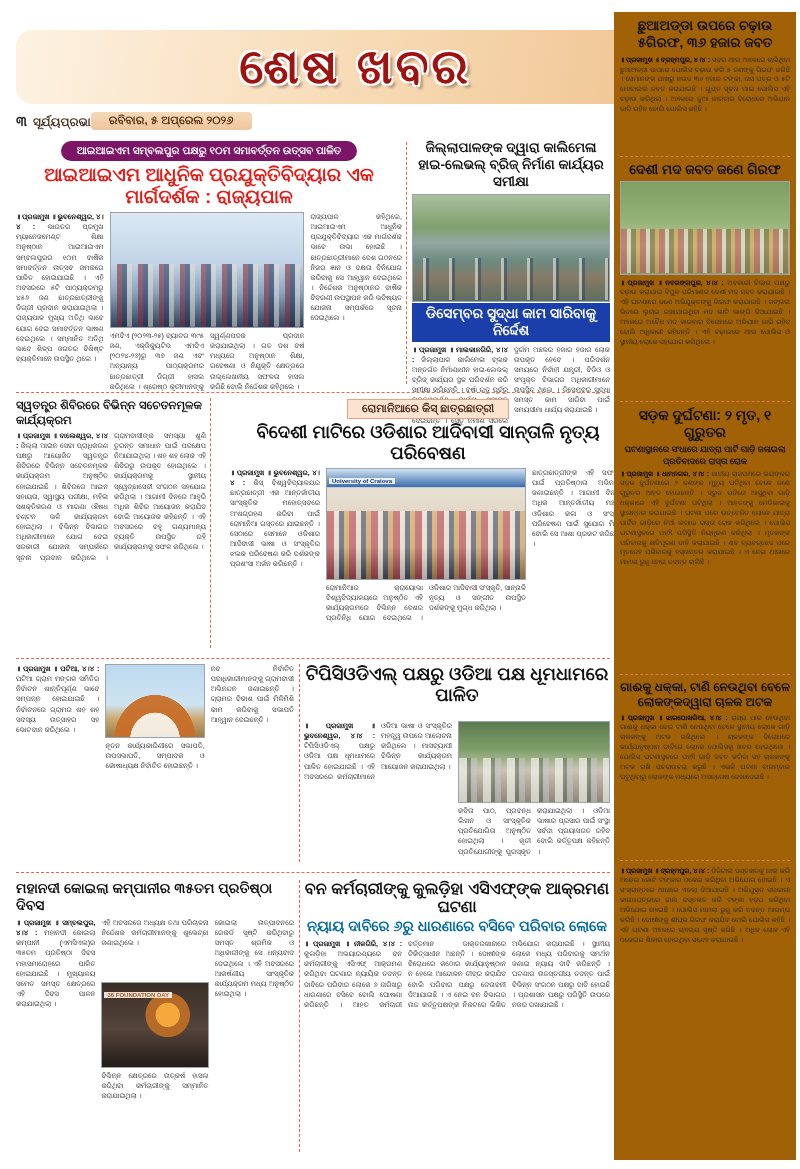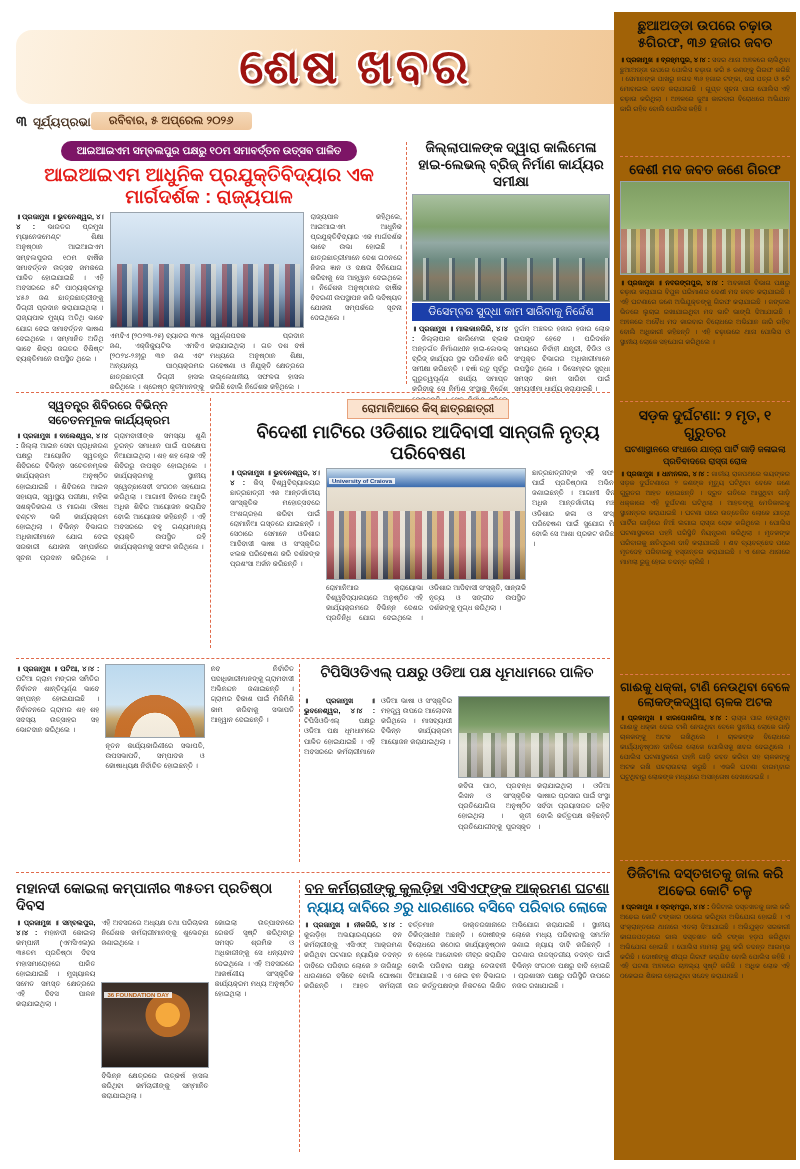--- a/index.html
+++ b/index.html
@@ -37,34 +37,34 @@
 
   
   .kicker-pill {
     display:inline-block; background:#7d1566; color:#fff; font-weight:700;
     font-size:10.5px; padding:3px 16px 4px; border-radius:12px;
   }
   .kicker-box {
     display:inline-block; background:#fbe3cf; border:1px solid #e8a27c; color:#4a2c16;
     font-weight:700; font-size:11px; padding:2px 14px 3px;
   }
-  .kicker-plain { font-weight:700; font-size:14px; color:#111;text-decoration:underline; }
+  .kicker-plain { font-weight:700; font-size:16px; color:#111; }
   .head-red   { color:#e41b17; font-weight:800; }
   .head-black { color:#111;    font-weight:800; }
   .head-maroon{ color:#0369a1; font-weight:800; }
   .center { text-align:center; }
   .body-txt {
     font-size:7px; line-height:1.45; text-align:justify; color:#222; overflow:hidden;
   }
   .byline { font-weight:700; color:#000; }
   .cols2 { column-count:2; column-gap:6px; }
   .cols3 { column-count:3; column-gap:6px; }
   .photo { width:100%; border:1px solid #9aa4ad; background-repeat:no-repeat; }
   .cap-blue {
-    background:#1b3faa; color:#fff; font-weight:400; font-size:11px;
+    background:#1b3faa; color:#fff; font-weight:700; font-size:14px;
     text-align:center; padding:2px 2px 3px; margin-top:1px;
   }
   .flex-row { display:flex; gap:6px; }
 
   
   .ph-stage {
     height:116px;
     background-image:
       repeating-linear-gradient(90deg, rgba(130,35,45,0) 0 6px, rgba(130,35,45,.55) 6px 11px,
         rgba(25,45,85,.55) 11px 16px, rgba(235,225,205,.5) 16px 21px),
@@ -122,24 +122,24 @@
   .artB { left:412px; top:140px; width:198px; height:248px; }
   .artC { left:16px;  top:398px; width:190px; height:254px; }
   .artD { left:230px; top:398px; width:396px; height:254px; }
   .artE { left:16px;  top:664px; width:278px; height:202px; }
   .artF { left:304px; top:664px; width:306px; height:202px; }
   .artG { left:16px;  top:880px; width:278px; height:278px; }
   .artH { left:304px; top:880px; width:306px; height:278px; }
 
   .hA { font-size:19px; margin:3px 0 4px; }
   .hB { font-size:13.5px; line-height:1.25; margin-bottom:3px; }
-  .hC { font-size:11.5px; line-height:1.3; margin-bottom:3px;margin-left:32px; }
+  .hC { font-size:11.5px; line-height:1.3; margin-bottom:3px; }
   .hD { font-size:18px; margin:3px 0 4px; }
   .hE { font-size:13px; margin-bottom:3px; }
-  .hF { font-size:14px; margin-bottom:15px; }
+  .hF { font-size:18px; margin-bottom:15px; }
   .hG { font-size:14px; margin-bottom:4px; }
   .hH { font-size:14.5px; margin:2px 0 4px; }
 
   
   .rail {
     left:614px; top:12px; width:182px; height:1148px;
     background:#a16207; padding:6px 6px 4px; overflow:hidden;
   }
   .rail .hdl { font-weight:800; color:#0d0d0d; text-align:center; line-height:1.25; }
   .rail .h1 { font-size:13.5px; }
@@ -328,20 +328,19 @@
     <div class="hdl h4">ଗାଈକୁ ଧକ୍କା, ଟାଣି ନେଉଥିବା ବେଳେ ଲୋକଙ୍କଦ୍ୱାରା ଚାଳକ ଅଟକ</div>
     <div class="body-txt" style="height:142px;margin-top:3px;">
       <span class="byline">॥ ପ୍ରଜାମୁଖ ॥ ଝାରପୋଖରିଆ, ୪।୪ :</span>
       <span>ରାସ୍ତା ପାର ହେଉଥିବା ଗାଈକୁ ଧକ୍କା ଦେଇ ଟାଣି ନେଉଥିବା ବେଳେ ସ୍ଥାନୀୟ ଲୋକେ ଗାଡ଼ି ଚାଳକଙ୍କୁ ଅଟକ ରଖିଥିଲେ । ଚାଳକଙ୍କ ବିରୋଧରେ କାର୍ଯ୍ୟାନୁଷ୍ଠାନ ଦାବିରେ ଲୋକେ ପୋଲିସକୁ ଖବର ଦେଇଥିଲେ । ପୋଲିସ ଘଟଣାସ୍ଥଳରେ ପହଞ୍ଚି ଗାଡ଼ି ଜବତ କରିବା ସହ ଚାଳକଙ୍କୁ ଅଟକ ରଖି ପଚରାଉଚରା କରୁଛି । ଏଭଳି ଘଟଣା ବାରମ୍ବାର ଘଟୁଥିବାରୁ ଲୋକଙ୍କ ମଧ୍ୟରେ ଅସନ୍ତୋଷ ଦେଖାଦେଇଛି ।</span>
     </div>
   </div>
 
   <div class="rail-sep"></div>
 
   <div>
-    <div class="hdl h5">ଡିଜିଟାଲ ଦସ୍ତଖତକୁ ଜାଲ କରି ଅଢେଇ କୋଟି ଚଳୁ</div>
     <div class="body-txt" style="height:218px;margin-top:3px;">
       <span class="byline">॥ ପ୍ରଜାମୁଖ ॥ ବ୍ରହ୍ମପୁର, ୪।୪ :</span>
       <span>ଡିଜିଟାଲ ଦସ୍ତଖତକୁ ଜାଲ କରି ଅଢେଇ କୋଟି ଟଙ୍କାର ଠକେଇ କରିଥିବା ଅଭିଯୋଗ ହୋଇଛି । ଏ ସଂକ୍ରାନ୍ତରେ ଥାନାରେ ଏତଲା ଦିଆଯାଇଛି । ଅଭିଯୁକ୍ତ ସରକାରୀ କାଗଜପତ୍ରରେ ଜାଲ ଦସ୍ତଖତ କରି ଟଙ୍କା ହଡ଼ପ କରିଥିବା ଅଭିଯୋଗ ହୋଇଛି । ପୋଲିସ ମାମଲା ରୁଜୁ କରି ତଦନ୍ତ ଆରମ୍ଭ କରିଛି । ଦୋଷୀଙ୍କୁ ଶୀଘ୍ର ଗିରଫ କରାଯିବ ବୋଲି ପୋଲିସ କହିଛି । ଏହି ଘଟଣା ଅଞ୍ଚଳରେ ଚାଞ୍ଚଲ୍ୟ ସୃଷ୍ଟି କରିଛି । ଅଧିକ ଲୋକ ଏହି ଠକେଇର ଶିକାର ହୋଇଥିବା ସନ୍ଦେହ କରାଯାଉଛି ।</span>
     </div>
   </div>
 
 </div>
 
 </body></html>

